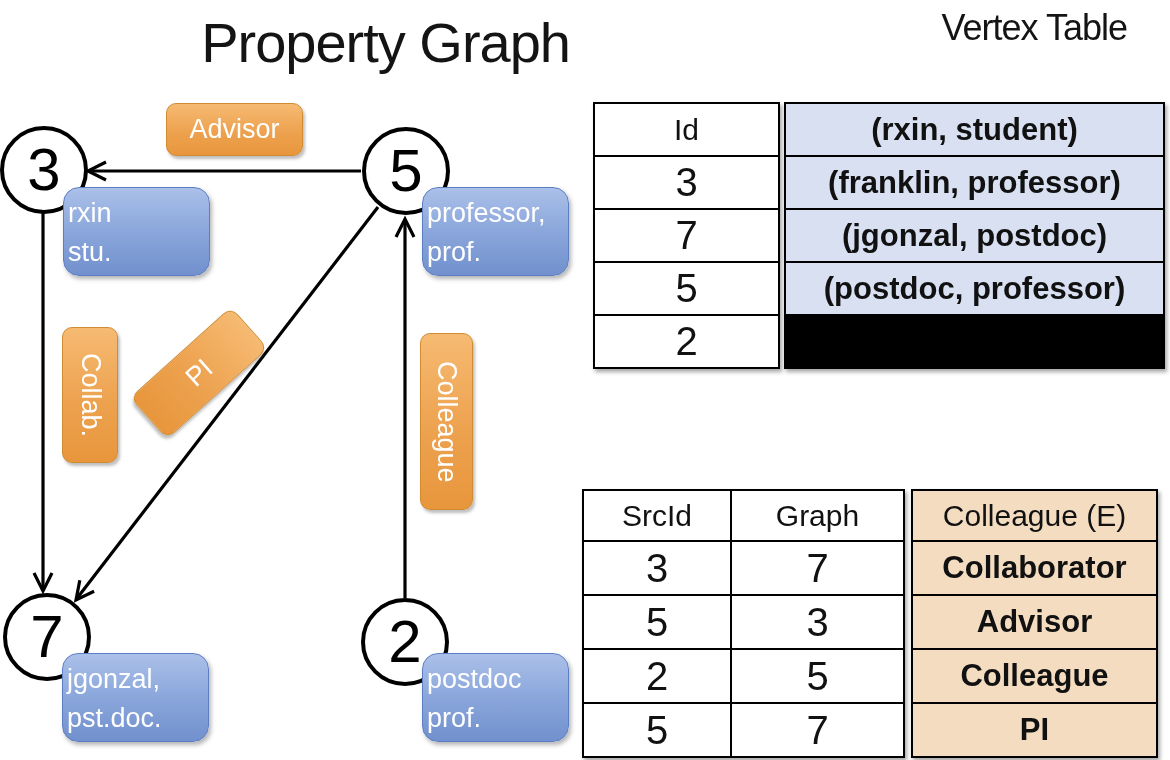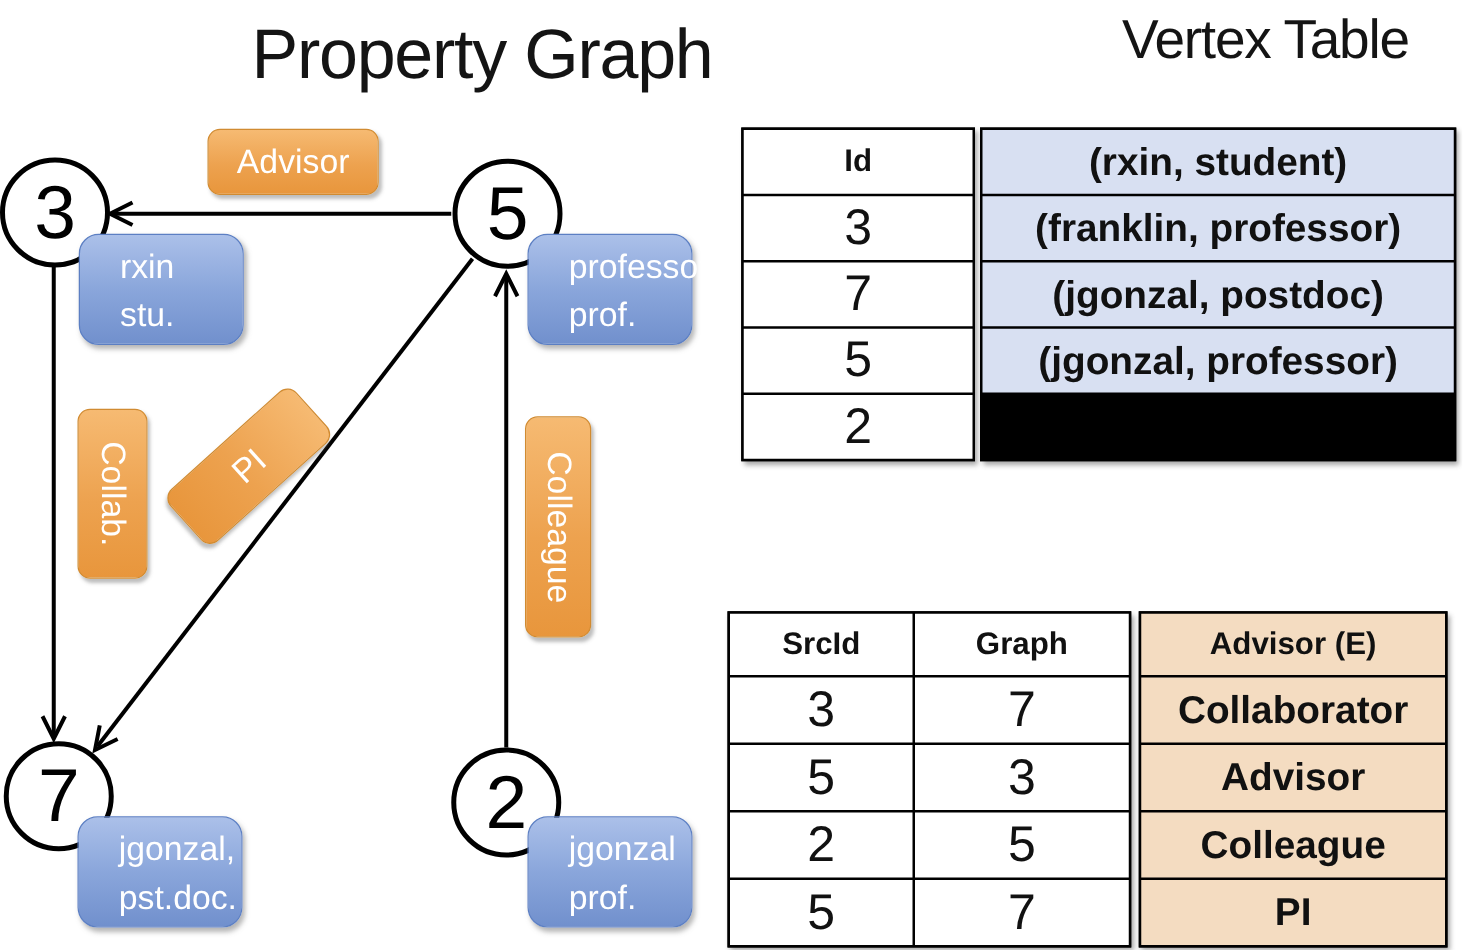--- a/index.html
+++ b/index.html
@@ -5,56 +5,56 @@
   html,body{margin:0;padding:0;background:#fff;}
   #canvas{
     position:relative;width:1170px;height:760px;background:#ffffff;overflow:hidden;
     font-family:"Liberation Sans", sans-serif;color:#111;
   }
   .title{
     position:absolute;text-align:right;font-weight:300;color:#141414;
     letter-spacing:-1px;line-height:1.1;white-space:nowrap;
   }
   #graph-title{left:0;top:12px;width:570px;font-size:56px;}
-  #vertex-table-title{left:552px;top:8px;width:575px;font-size:44px;}
+  #vertex-table-title{left:552px;top:8px;width:575px;font-size:36px;}
   #edge-table-title{left:585px;top:396px;width:575px;font-size:52px;}
 
   
   #edges-svg{position:absolute;left:0;top:0;z-index:1;}
   .vcircle{
     position:absolute;width:88px;height:88px;border:4px solid #000;border-radius:50%;
     background:#fff;box-sizing:border-box;display:flex;align-items:center;justify-content:center;
     z-index:2;
   }
   .vcircle .vid{font-size:60px;font-weight:300;color:#000;line-height:1;}
   .elabel{
     position:absolute;z-index:3;border-radius:10px;box-sizing:border-box;
     background:linear-gradient(180deg,#f6ba72 0%,#eda24f 55%,#e8963c 100%);
     border:1px solid #d18b31;box-shadow:2px 3px 3px rgba(110,110,110,0.45);
     display:flex;align-items:center;justify-content:center;
     color:#fff;font-size:27px;font-weight:300;
   }
   .elabel .vert{writing-mode:vertical-rl;}
   .elabel .vert-up{writing-mode:vertical-rl;transform:rotate(180deg);}
   .vcard{
-    position:absolute;z-index:4;width:132px;height:89px;border-radius:16px;box-sizing:border-box;
+    position:absolute;z-index:4;width:147px;height:89px;border-radius:16px;box-sizing:border-box;
     background:linear-gradient(180deg,#abc0e9 0%,#8aa6db 50%,#7190cd 100%);
     border:1.5px solid #5c7fc3;box-shadow:2px 3px 4px rgba(110,110,110,0.5);
     color:#fff;font-size:27px;font-weight:300;line-height:1.45;
-    padding:6px 0 0 32px;
+    padding:6px 0 0 4px;
   }
 
   
   .dtable{position:absolute;display:flex;}
   .tgroup{
     background:#000;border:2px solid #000;display:grid;gap:2px;
     box-shadow:2px 3px 4px rgba(60,60,60,0.45);
   }
   .cell{display:flex;align-items:center;justify-content:center;background:#fff;}
-  .cell.head{font-weight:bold;font-size:25px;}
+  .cell.head{font-weight:normal;font-size:30px;}
   .cell.num{font-size:40px;font-weight:300;}
   .cell.txt{font-size:31px;font-weight:700;}
   .fill-v{background:#d8e0f2;}
   .fill-e{background:#f4dcc1;}
 
   #vertex-table{left:593px;top:102px;gap:4px;}
   #vertex-table .g1{grid-template-columns:183px;grid-template-rows:51px 51px 51px 51px 51px;}
   #vertex-table .g2{grid-template-columns:377px;grid-template-rows:51px 51px 51px 51px 51px;}
 
   #edge-table{left:558px;top:489px;gap:6px;padding-left:24px;}
@@ -114,55 +114,55 @@
   </div>
   <div class="vcard" style="left:422px;top:187px;">
     <div>professor,</div>
     <div>prof.</div>
   </div>
   <div class="vcard" style="left:62px;top:653px;">
     <div>jgonzal,</div>
     <div>pst.doc.</div>
   </div>
   <div class="vcard" style="left:422px;top:653px;">
-    <div>jgonzal</div>
+    <div>postdoc</div>
     <div>prof.</div>
   </div>
 
   <div class="dtable" id="vertex-table">
     <div class="tgroup g1">
       <div class="cell head">Id</div>
       <div class="cell num">3</div>
       <div class="cell num">7</div>
       <div class="cell num">5</div>
       <div class="cell num">2</div>
     </div>
     <div class="tgroup g2">
       <div class="cell txt fill-v">(rxin, student)</div>
       <div class="cell txt fill-v">(franklin, professor)</div>
       <div class="cell txt fill-v">(jgonzal, postdoc)</div>
-      <div class="cell txt fill-v">(jgonzal, professor)</div>
+      <div class="cell txt fill-v">(postdoc, professor)</div>
     </div>
   </div>
 
   <div class="dtable" id="edge-table">
     <div class="tgroup g1">
       <div class="cell head">SrcId</div>
       <div class="cell head">Graph</div>
       <div class="cell num">3</div>
       <div class="cell num">7</div>
       <div class="cell num">5</div>
       <div class="cell num">3</div>
       <div class="cell num">2</div>
       <div class="cell num">5</div>
       <div class="cell num">5</div>
       <div class="cell num">7</div>
     </div>
     <div class="tgroup g2">
-      <div class="cell head fill-e">Advisor (E)</div>
+      <div class="cell head fill-e">Colleague (E)</div>
       <div class="cell txt fill-e">Collaborator</div>
       <div class="cell txt fill-e">Advisor</div>
       <div class="cell txt fill-e">Colleague</div>
       <div class="cell txt fill-e">PI</div>
     </div>
   </div>
 
 </div>
 
 </body></html>

